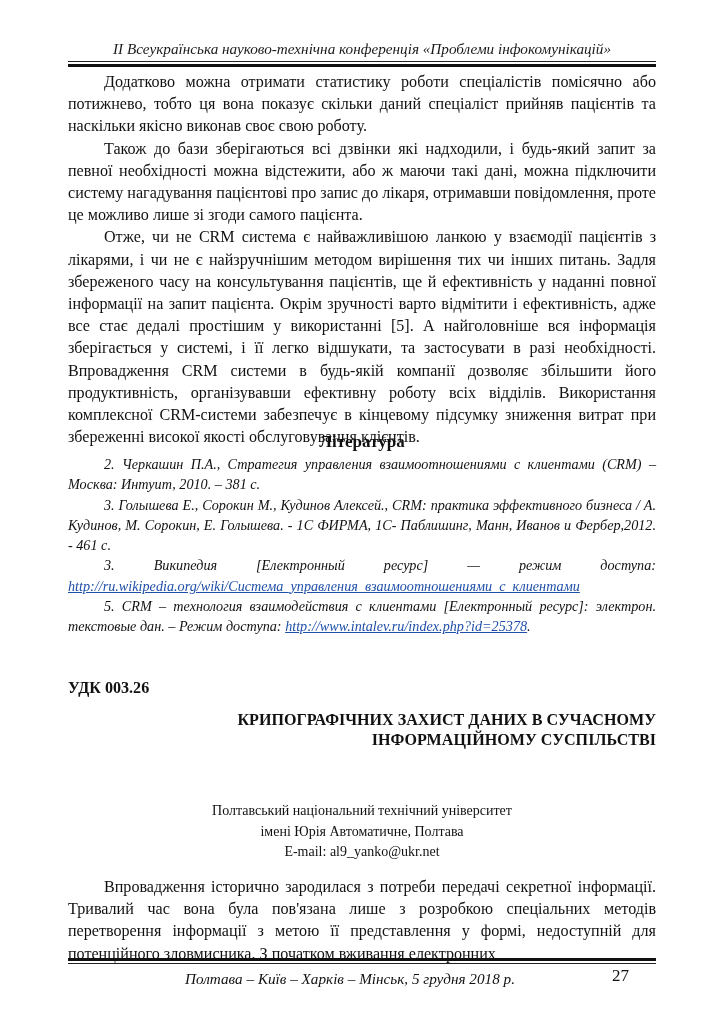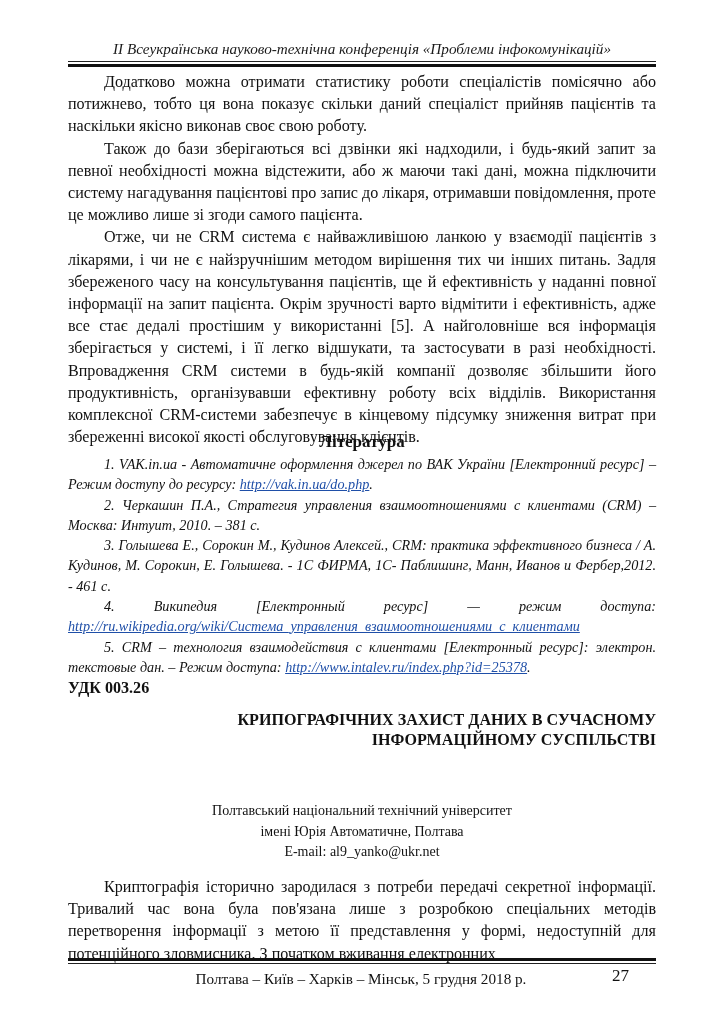--- a/index.html
+++ b/index.html
@@ -129,24 +129,25 @@
       left: 68px;
       width: 588px;
       top: 801px;
       text-align: center;
       font-size: 14px;
       line-height: 20.5px;
     }
     .affiliation div { margin: 0; }
     .footer-text {
       position: absolute;
-      left: 67px;
+      left: 56px;
       width: 588px;
       top: 970px;
       text-align: center;
+      font-style: italic;
       font-size: 15.2px;
       line-height: 18px;
     }
     .page-number {
       position: absolute;
       left: 612px;
       top: 966px;
       font-size: 17px;
       line-height: 20px;
     }
@@ -165,44 +166,43 @@
 
   <div class="body-text" style="top:71px;">
     <p>Додатково можна отримати статистику роботи спеціалістів помісячно або потижнево, тобто ця вона показує скільки даний спеціаліст прийняв пацієнтів та наскільки якісно виконав своє свою роботу.</p>
     <p>Також до бази зберігаються всі дзвінки які надходили, і будь-який запит за певної необхідності можна відстежити, або ж маючи такі дані, можна підключити систему нагадування пацієнтові про запис до лікаря, отримавши повідомлення, проте це можливо лише зі згоди самого пацієнта.</p>
     <p>Отже, чи не CRM система є найважливішою ланкою у взаємодії пацієнтів з лікарями, і чи не є найзручнішим методом вирішення тих чи інших питань. Задля збереженого часу на консультування пацієнтів, ще й ефективність у наданні повної інформації на запит пацієнта. Окрім зручності варто відмітити і ефективність, адже все стає дедалі простішим у використанні [5]. А найголовніше вся інформація зберігається у системі, і її легко відшукати, та застосувати в разі необхідності. Впровадження CRM системи в будь-якій компанії дозволяє збільшити його продуктивність, організувавши ефективну роботу всіх відділів. Використання комплексної CRM-системи забезпечує в кінцевому підсумку зниження витрат при збереженні високої якості обслуговування клієнтів.</p>
   </div>
 
   <div class="refs-title">Література</div>
 
   <div class="refs">
-    <p><span>1. VAK.in.ua - Автоматичне оформлення джерел по ВАК України [Електронний ресурс] – Режим доступу до ресурсу: </span><a>http://vak.in.ua/do.php</a><span>.</span></p>
     <p><span>2. Черкашин П.А., Стратегия управления взаимоотношениями с клиентами (CRM) – Москва: Интуит, 2010. – 381 с.</span></p>
     <p><span>3. Голышева Е., Сорокин М., Кудинов Алексей., CRM: практика эффективного бизнеса / А. Кудинов, М. Сорокин, Е. Голышева. - 1С ФИРМА, 1С- Паблишинг, Манн, Иванов и Фербер,2012. - 461 с.</span></p>
-    <p style="text-align:justify; text-align-last:justify;"><span>4. Википедия [Електронный ресурс] — режим доступа: </span></p>
+    <p style="text-align:justify; text-align-last:justify;"><span>3. Википедия [Електронный ресурс] — режим доступа: </span></p>
     <p style="text-indent:0;"><a>http://ru.wikipedia.org/wiki/Система_управления_взаимоотношениями_с_клиентами</a></p>
     <p><span>5. CRM – технология взаимодействия с клиентами [Електронный ресурс]: электрон. текстовые дан. – Режим доступа: </span><a>http://www.intalev.ru/index.php?id=25378</a><span>.</span></p>
   </div>
 
   <div class="udk">УДК 003.26</div>
 
   <div class="article-title">
     <div>КРИПОГРАФІЧНИХ ЗАХИСТ ДАНИХ В СУЧАСНОМУ</div>
     <div>ІНФОРМАЦІЙНОМУ СУСПІЛЬСТВІ</div>
   </div>
 
 
   <div class="affiliation">
     <div>Полтавський національний технічний університет</div>
     <div>імені Юрія Автоматичне, Полтава</div>
     <div>E-mail: al9_yanko@ukr.net</div>
   </div>
 
   <div class="body-text" style="top:876px;">
-    <p>Криптографія історично зародилася з потреби передачі секретної інформації. Тривалий час вона була пов'язана лише з розробкою спеціальних методів перетворення інформації з метою її представлення у формі, недоступній для потенційного зловмисника. З початком вживання електронних</p>
+    <p>Впровадження історично зародилася з потреби передачі секретної інформації. Тривалий час вона була пов'язана лише з розробкою спеціальних методів перетворення інформації з метою її представлення у формі, недоступній для потенційного зловмисника. З початком вживання електронних</p>
   </div>
 
   <div class="rule-double rule-footer" style="top:958px;">
     <div class="thick"></div>
     <div class="thin"></div>
   </div>
 
   <div class="footer-text">Полтава – Київ – Харків – Мінськ, 5 грудня 2018 р.</div>
   <div class="page-number">27</div>
 

